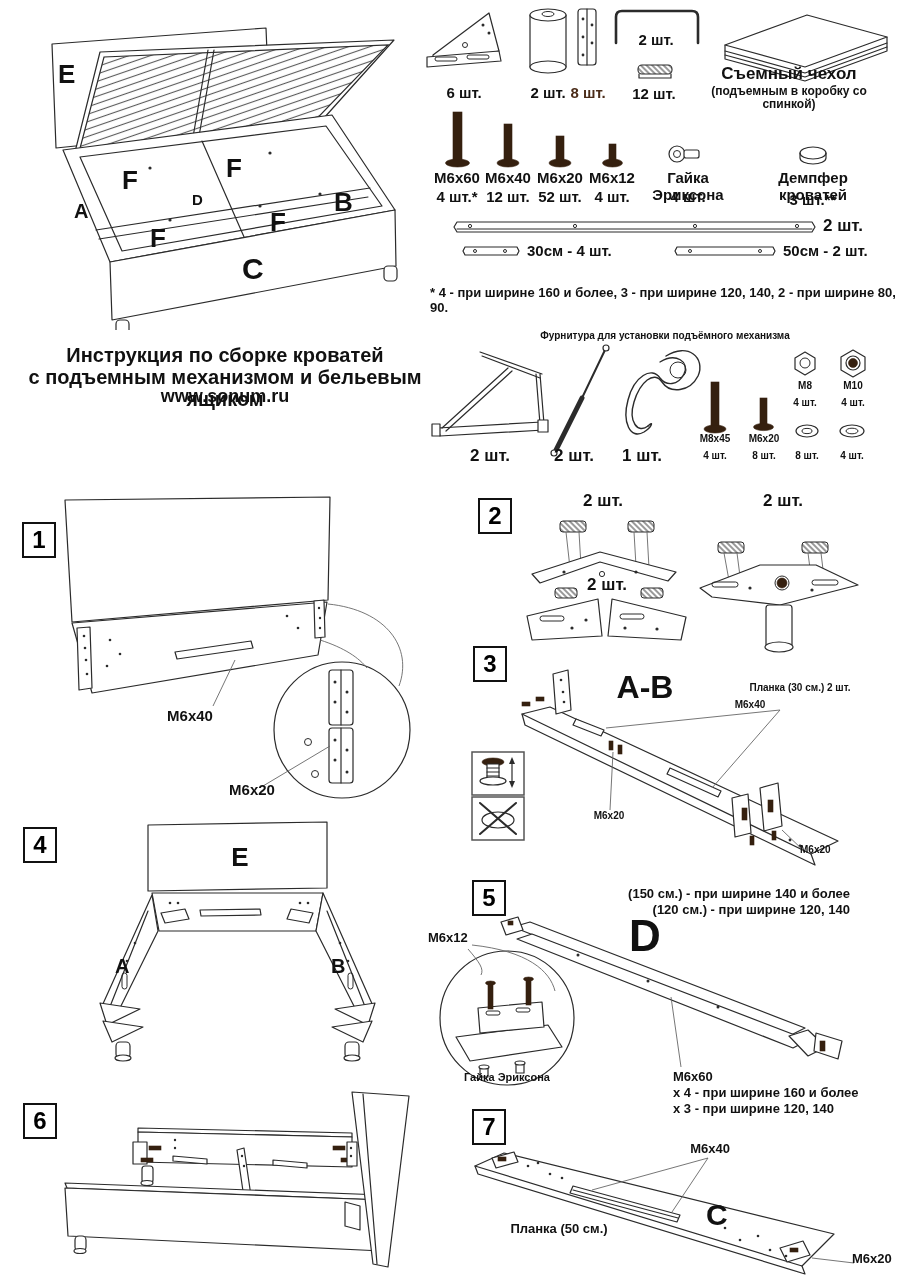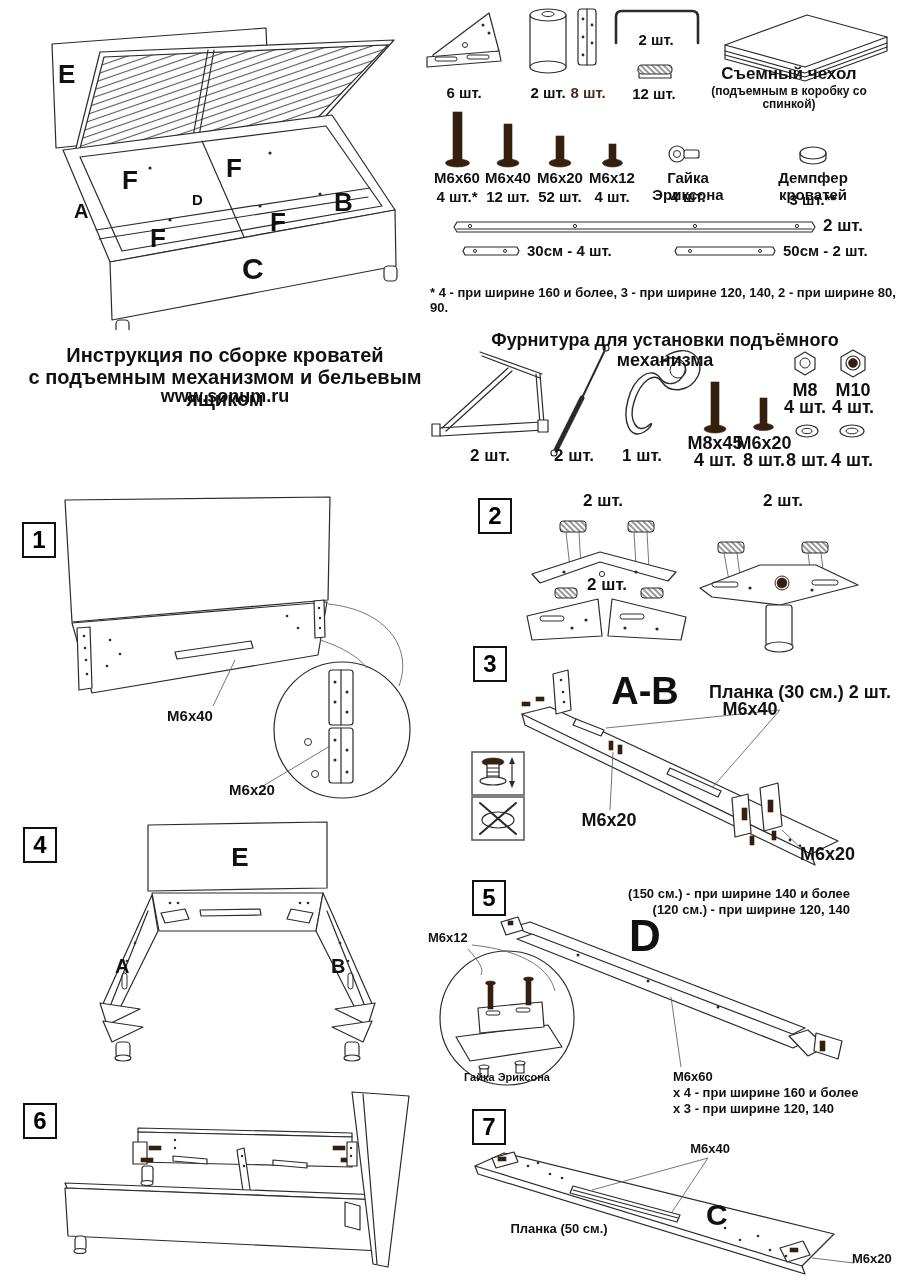--- a/index.html
+++ b/index.html
@@ -2,25 +2,25 @@
 <html><head>
 <meta charset="utf-8">
 <style>
   html,body{margin:0;padding:0;background:#e8e8e8;}
   .page{position:relative;width:900px;height:1280px;background:#ffffff;overflow:hidden;
         font-family:"Liberation Sans",sans-serif;}
   .sec{position:absolute;}
   .sec svg{position:absolute;left:0;top:0;}
   .lbl{position:absolute;font-weight:700;color:#111;line-height:1.12;z-index:5;}
   .c{text-align:center;} .r{text-align:right;}
-  .s11{font-size:11px} .s12{font-size:12px} .s13{font-size:13px} .s14{font-size:18px}
+  .s11{font-size:11px} .s12{font-size:12px} .s13{font-size:13px} .s14{font-size:10px}
   .s15{font-size:15px} .s17{font-size:17px} .s20{font-size:20px;font-weight:600}
   .s18{font-size:18px}
   .big20{font-size:20px} .big26{font-size:26px} .big30{font-size:30px}
-  .big38{font-size:38px} .big44{font-size:44px}
+  .big38{font-size:32px} .big44{font-size:44px}
   .brown{color:#4a2b18;}
   .numbox{position:absolute;width:30px;height:32px;border:2px solid #111;background:#fff;
           display:flex;align-items:center;justify-content:center;font-size:24px;font-weight:700;z-index:6;}
   
   .fw{fill:#ffffff;stroke:#2b2b2b;stroke-width:1.2;stroke-linejoin:round;}
   .ln{fill:none;stroke:#2b2b2b;stroke-width:1.2;stroke-linejoin:round;stroke-linecap:round;}
   .thin{fill:none;stroke:#666;stroke-width:0.9;}
   .dk{fill:#35200f;stroke:#35200f;stroke-width:0.6;}
   .dot{fill:#2b2b2b;}
   .hole{fill:none;stroke:#2b2b2b;stroke-width:1;}

